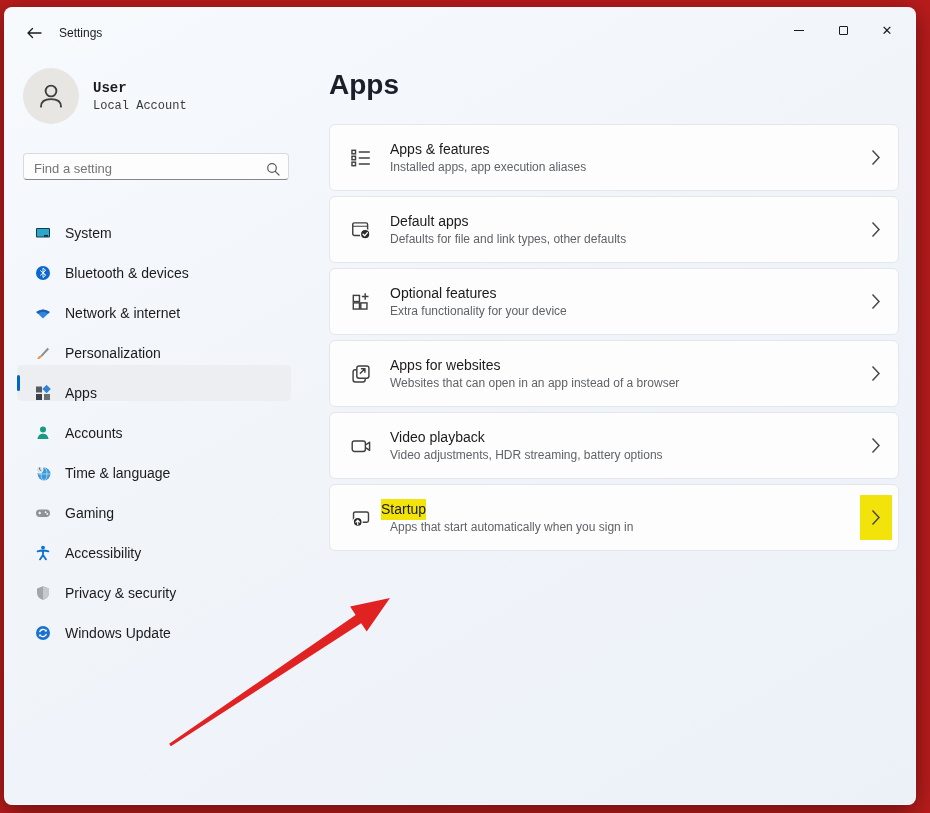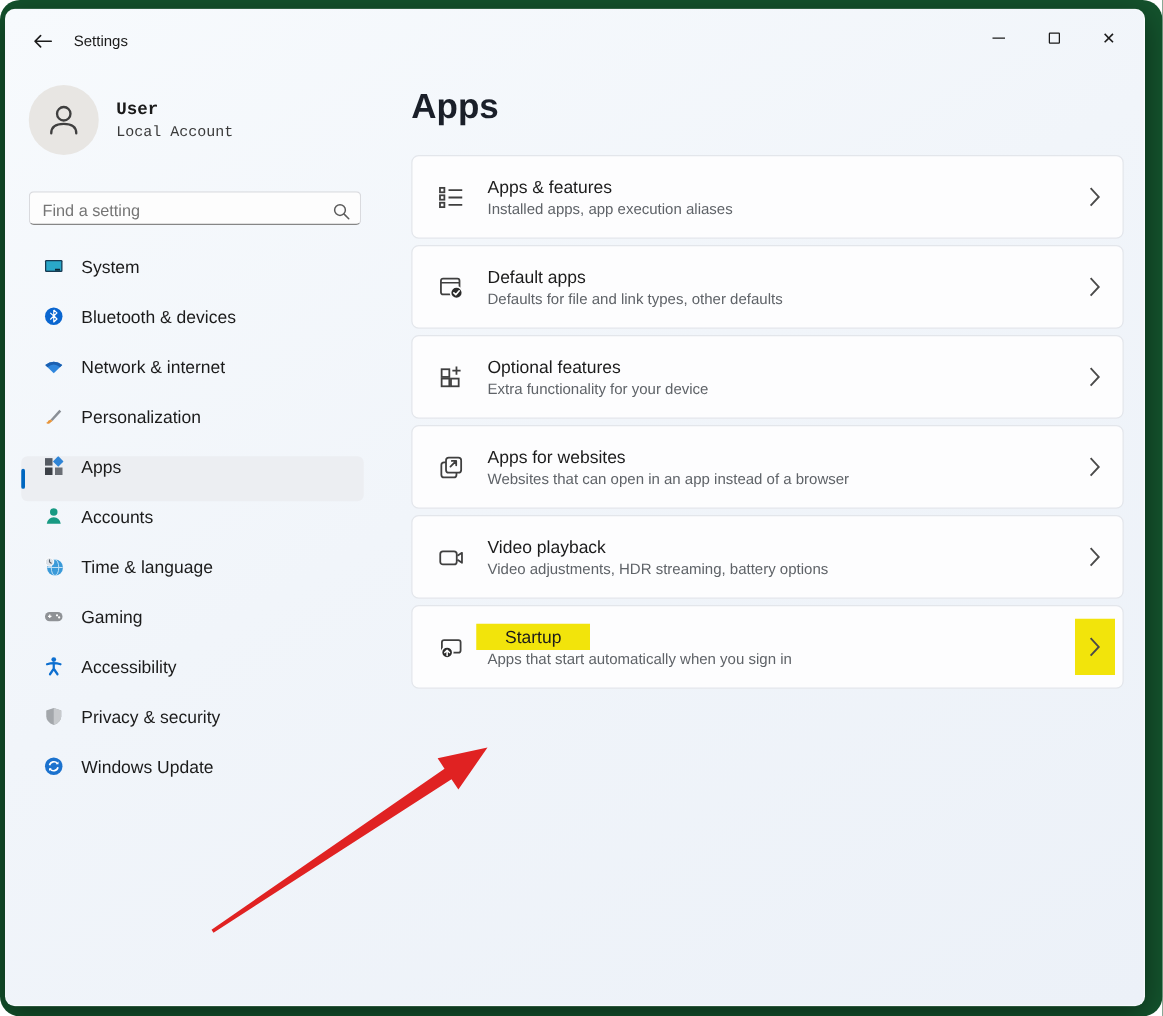--- a/index.html
+++ b/index.html
@@ -5,22 +5,21 @@
   * { margin:0; padding:0; box-sizing:border-box; }
   html,body { width:930px; height:813px; font-family:"Liberation Sans", sans-serif; }
 
   .desktop {
     position:relative; width:930px; height:813px; overflow:hidden;
     background:
       radial-gradient(200px 70px at 945px 330px, rgba(190,220,248,.95), rgba(190,220,248,0) 70%),
       radial-gradient(230px 90px at 950px 650px, rgba(90,160,235,.9), rgba(90,160,235,0) 70%),
       radial-gradient(300px 120px at 920px 800px, rgba(40,110,215,.9), rgba(40,110,215,0) 75%),
       linear-gradient(115deg, #9cb0c2 0%, #7d96ad 5%, #44608a 13%, #1a2c55 26%, #0a1632 46%, #0c2familiar 0%, #0c2258 62%, #1c50b0 80%, #2e7de4 94%, #1a57c0 100%);
-    background-color:#14532d;
-    border-radius:16px;
+    background-color:#b91c1c;
   }
 
   .window {
     position:absolute; left:4px; top:7px; width:912px; height:798px;
     border-radius:8px; overflow:hidden;
     background:linear-gradient(150deg, #f7fafd 0%, #f1f5fa 45%, #ecf1f8 100%);
     box-shadow:0 6px 24px rgba(0,0,0,.45);
     border:1px solid rgba(255,255,255,.35);
   }
 
@@ -55,21 +54,21 @@
   }
   .search-box input {
     border:none; outline:none; background:transparent; flex:1;
     font-size:13px; color:#5a5a5a; font-family:"Liberation Sans", sans-serif;
   }
   .search-icon { display:flex; }
 
   .nav { position:absolute; left:12px; top:153px; width:274px; }
   .nav-item {
     position:relative; height:36px; margin-bottom:4px; border-radius:5px;
-    display:flex; align-items:flex-start; padding-left:18px; cursor:pointer;
+    display:flex; align-items:flex-end; padding-left:18px; cursor:pointer;
   }
   .nav-item.selected { background:#eceef2; }
   .nav-item.selected::before {
     content:""; position:absolute; left:0; top:10px; width:3px; height:16px;
     border-radius:2px; background:#0067c0;
   }
   .nav-ic { width:16px; height:16px; margin-right:14px; flex:0 0 16px; display:flex; }
   .nav-label { font-size:14px; color:#1b1b1b; }
 
   
@@ -81,21 +80,21 @@
     background:#fdfdfe; border:1px solid #e3e6eb;
     display:flex; align-items:center; padding:0 20px; cursor:pointer;
   }
   .card-ic { width:22px; height:22px; margin-right:18px; flex:0 0 22px; display:flex; }
   .card-text { display:flex; flex-direction:column; gap:3px; }
   .card-title { font-size:14px; color:#1b1b1b; }
   .card-sub { font-size:12px; color:#5f6368; }
   .chev-wrap { margin-left:auto; margin-right:-14px; width:32px; height:45px;
     display:flex; align-items:center; justify-content:center; }
   .hl-box { background:#f2e40b; }
-  .hl-text { background:#f2e40b; padding:2px 23px 3px; margin-left:-9px; }
+  .hl-text { background:#f2e40b; padding:2px 0 3px; margin-left:-9px; }
 
   .annot { position:absolute; inset:0; pointer-events:none; z-index:40; }
 </style>
 </head>
 <body>
 
 <div class="desktop">
   <div class="window">
 
     <div class="titlebar">

